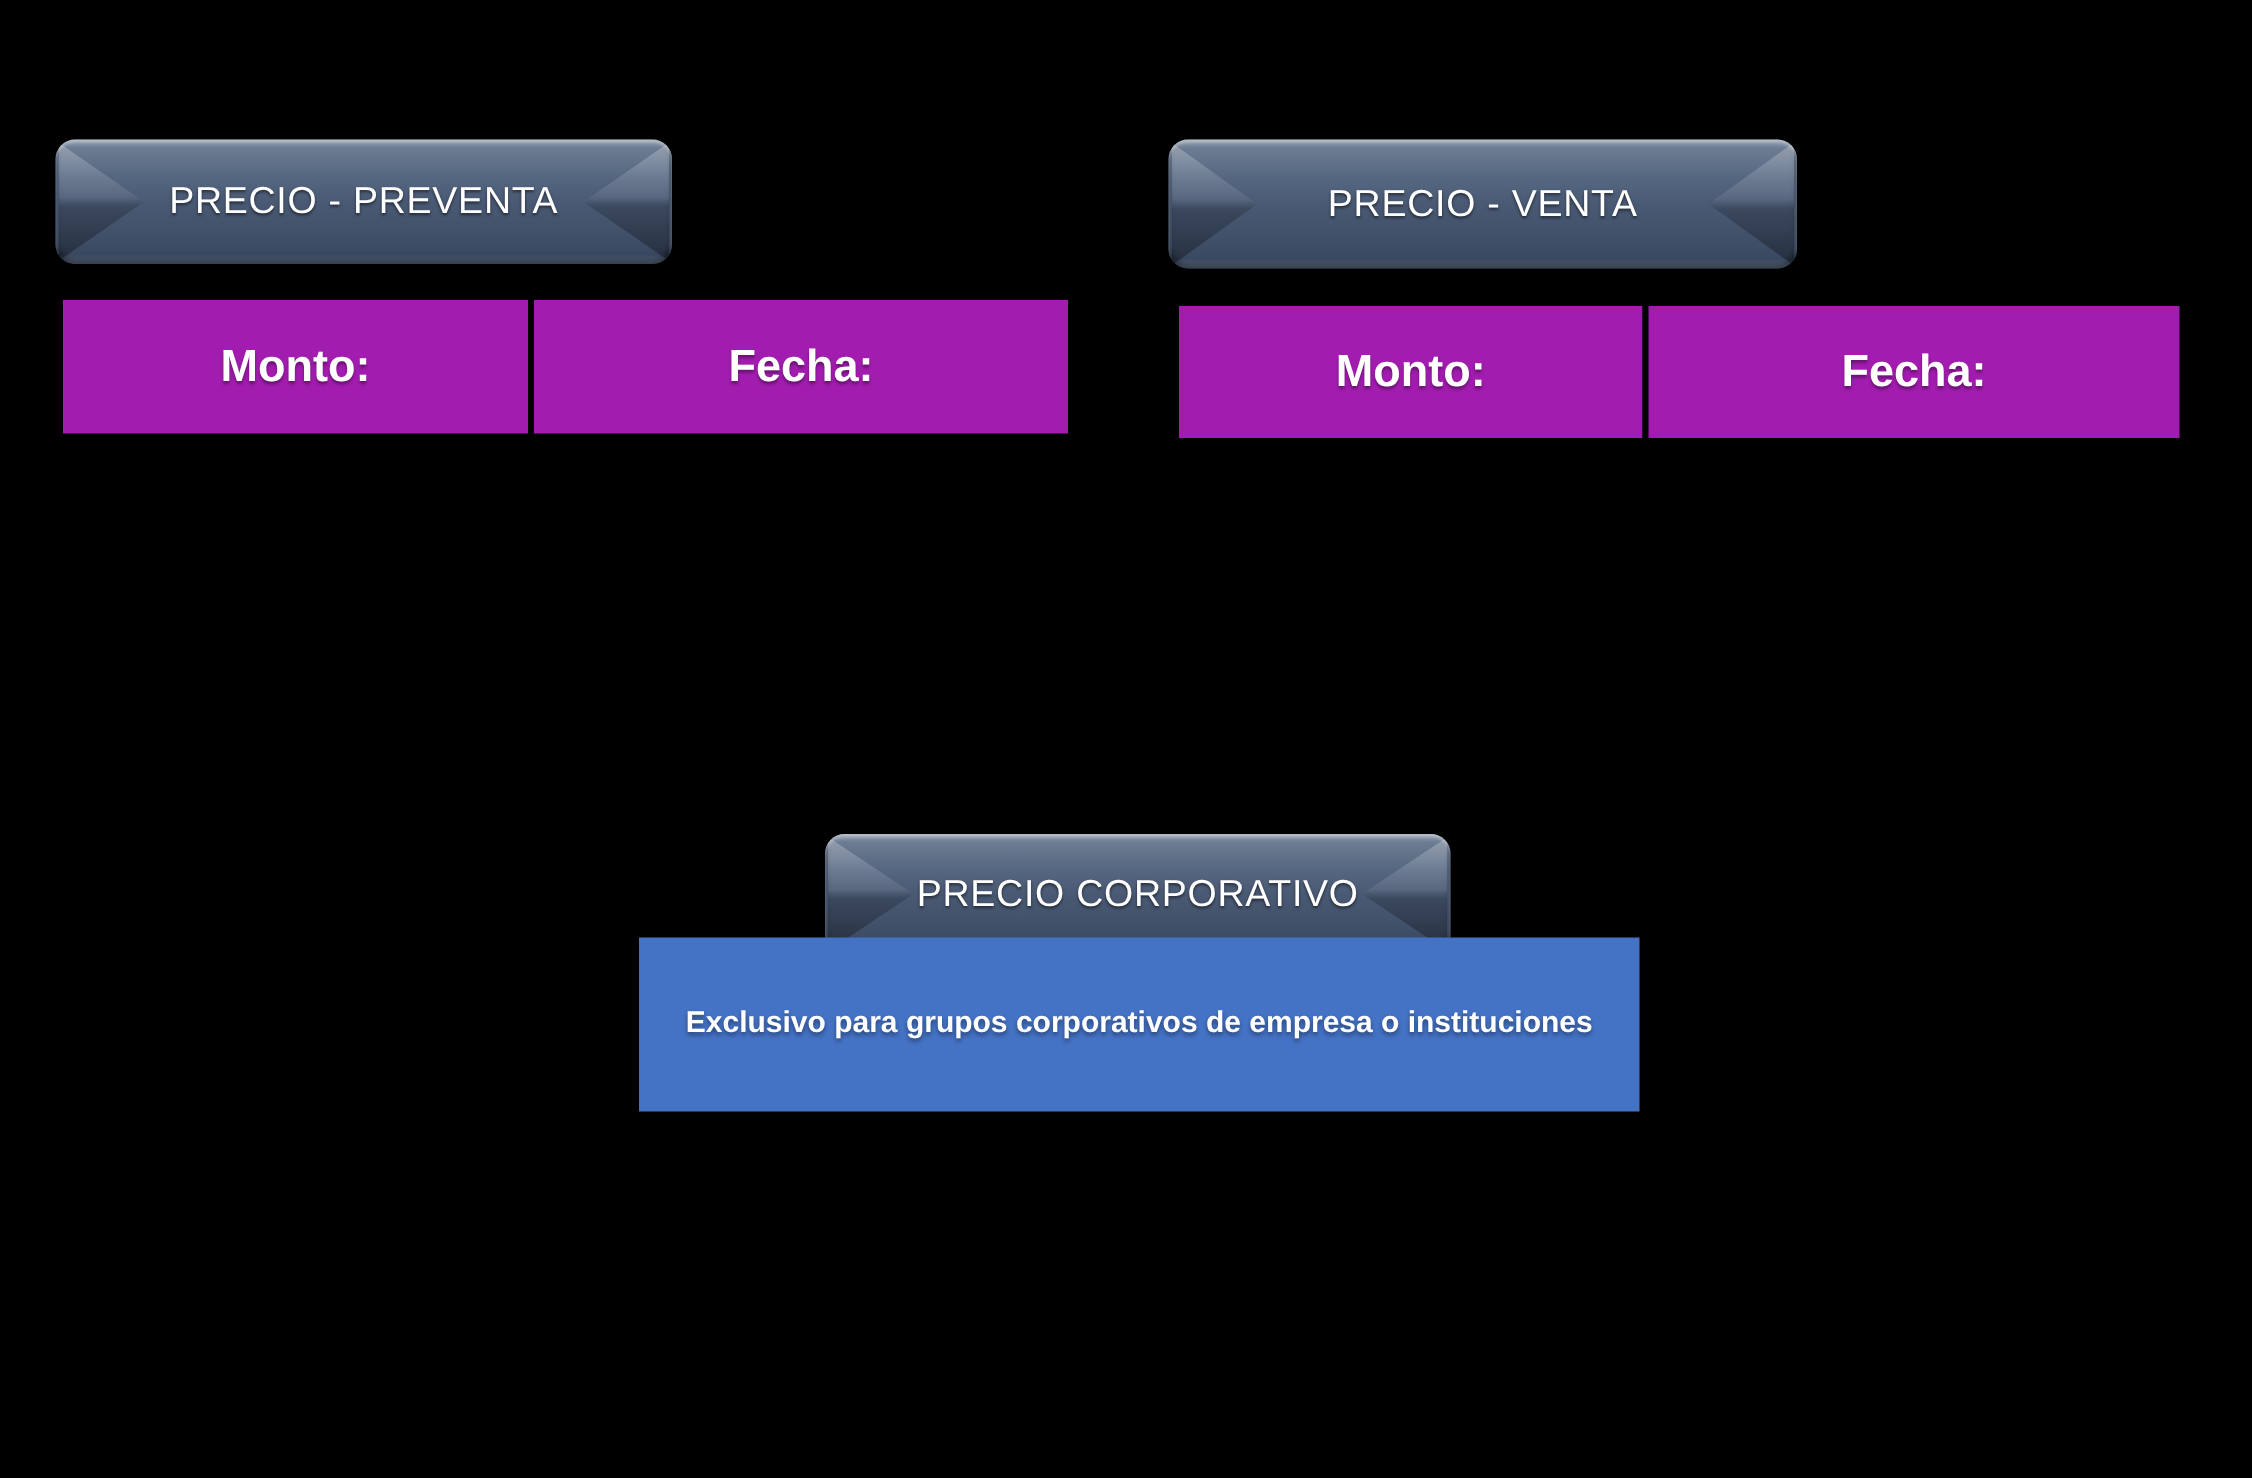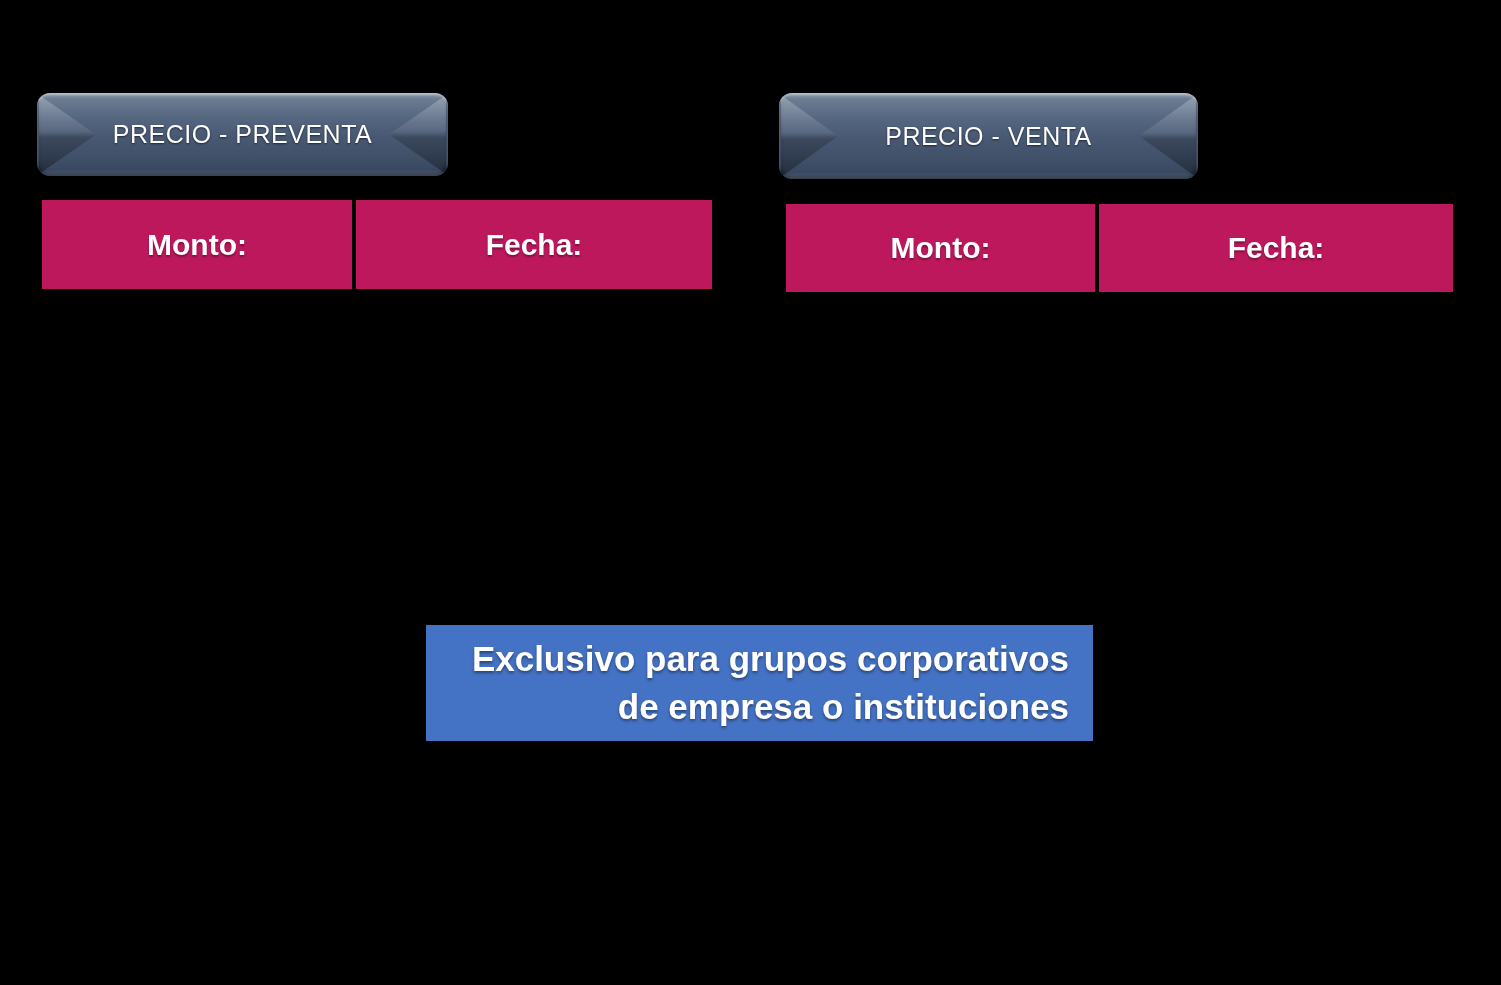--- a/index.html
+++ b/index.html
@@ -82,21 +82,21 @@
   
   .header-table {
     position: absolute;
     display: flex;
     background: #000000;
   }
   #table-preventa { left: 42px;  top: 200px; width: 670px; height: 89px; }
   #table-venta    { left: 786px; top: 204px; width: 667px; height: 88px; }
 
   .cell {
-    background: #be185d;
+    background: #a21caf;
     display: flex;
     align-items: center;
     justify-content: center;
   }
   .cell.first  { width: 310px; flex: none; }
   .cell.second { flex: 1; }
   #table-venta .cell.first { width: 309px; }
   .col-divider {
     width: 4px;
     flex: none;
@@ -118,23 +118,23 @@
     width: 667px;
     height: 116px;
     background: #4472C4;
     display: flex;
     align-items: center;
     justify-content: center;
   }
   .corp-text {
     color: #ffffff;
     font-weight: bold;
-    font-size: 35px;
+    font-size: 20px;
     line-height: 1.38;
-    text-align: right;
+    text-align: center;
     padding: 0 24px;
     text-shadow: 0 2px 3px rgba(0,0,0,0.4);
   }
 </style>
 </head>
 <body>
 
 <div class="canvas">
 
   <div id="btn-preventa" class="bevel-btn">
@@ -158,18 +158,21 @@
   <div id="table-venta" class="header-table">
     <div class="cell first">
       <span class="cell-label">Monto:</span>
     </div>
     <div class="col-divider"></div>
     <div class="cell second">
       <span class="cell-label">Fecha:</span>
     </div>
   </div>
 
+  <div id="btn-corporativo" class="bevel-btn">
+    <span class="btn-label">PRECIO CORPORATIVO</span>
+  </div>
 
   <div class="corp-box">
     <div class="corp-text">Exclusivo para grupos corporativos de empresa o instituciones</div>
   </div>
 
 </div>
 
 </body></html>

